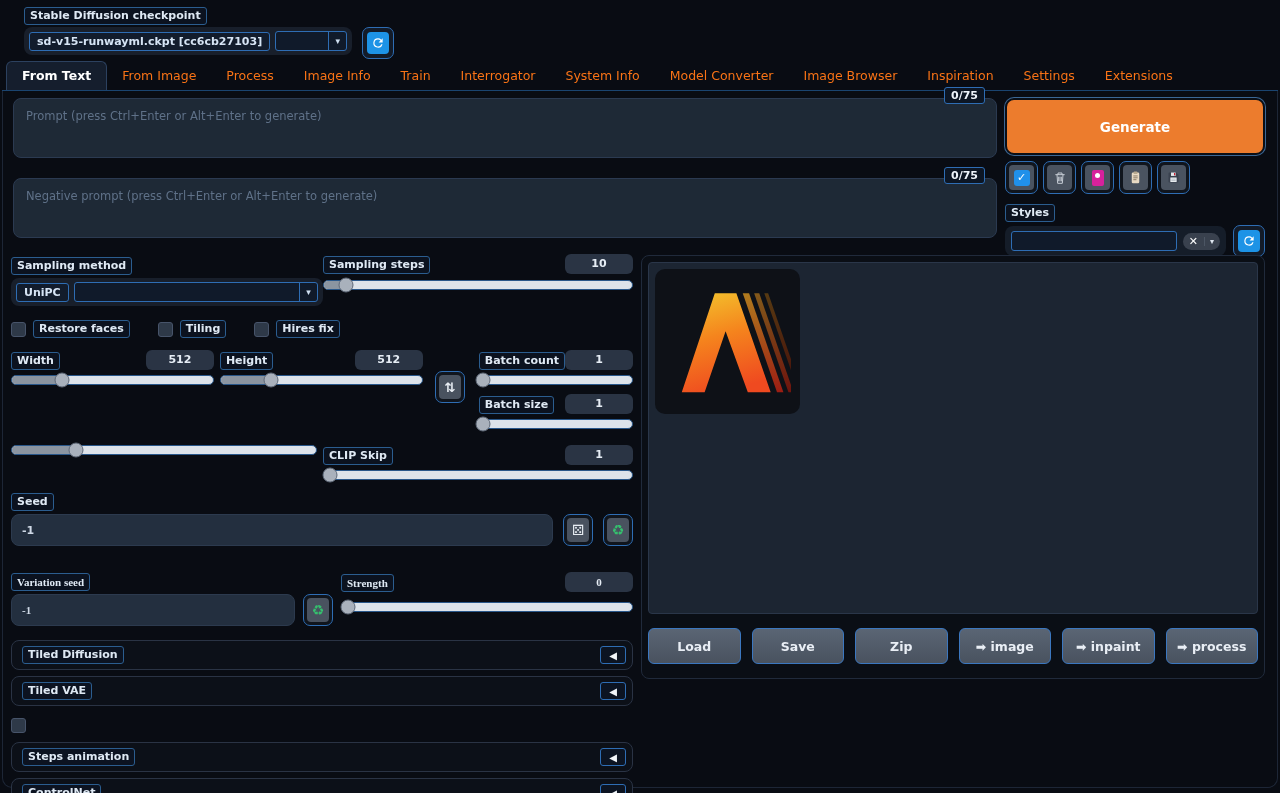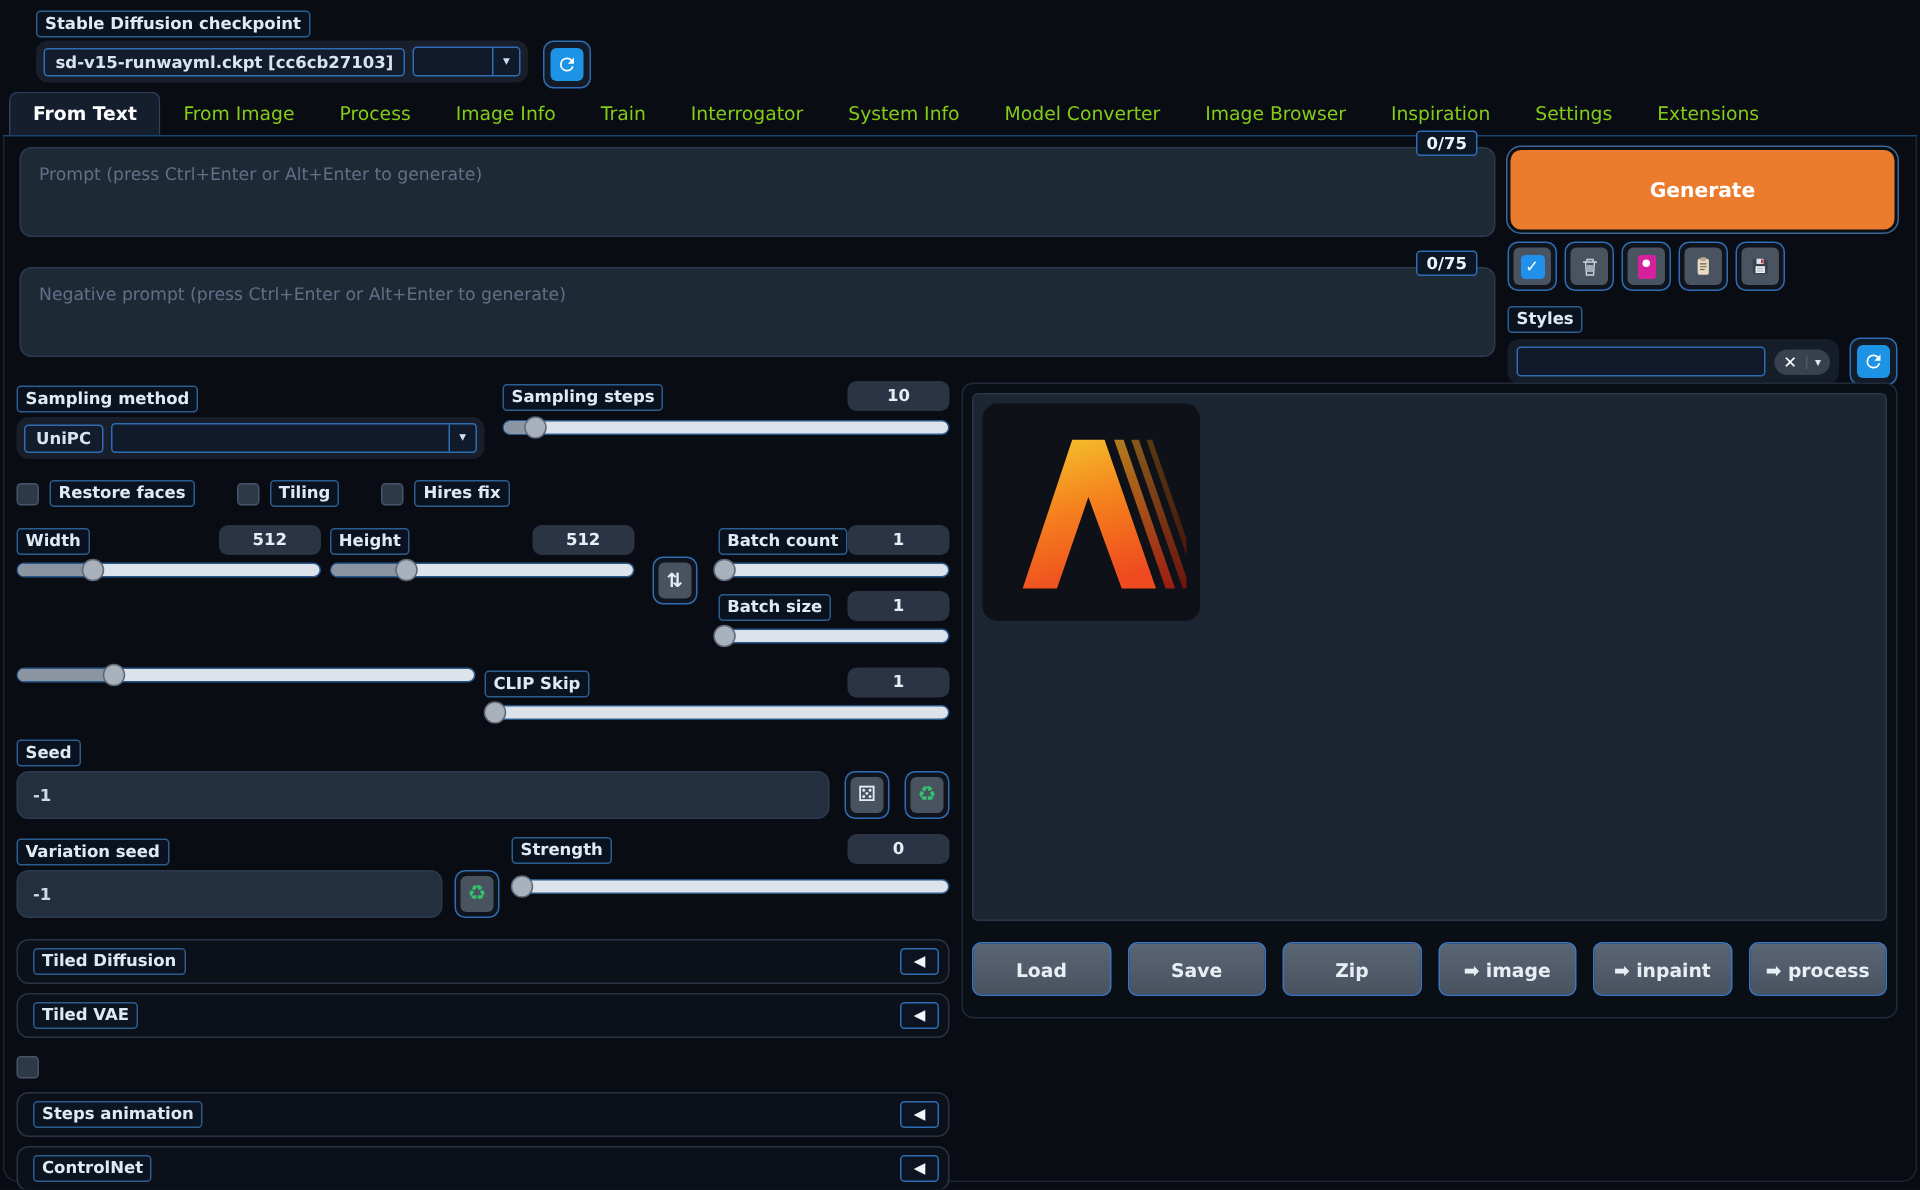--- a/index.html
+++ b/index.html
@@ -41,21 +41,21 @@
   .refresh-core {
     width:22px; height:22px; background:#1d93e6; border-radius:4px;
     display:flex; align-items:center; justify-content:center;
   }
   
   #tabbar {
     position:absolute; left:2px; top:62px; width:1276px; height:29px;
     display:flex; align-items:flex-end; border-bottom:1px solid #1a4470; padding-left:4px;
   }
   .tab {
-    padding:6px 15px 7px; font-size:12.5px; color:#84cc16; cursor:pointer; white-space:nowrap;
+    padding:6px 15px 7px; font-size:12.5px; color:#f97316; cursor:pointer; white-space:nowrap;
   }
   .tab.active {
     color:#ffffff; background:#151e2d; border:1px solid #2c415f; border-bottom:none;
     border-radius:6px 6px 0 0; font-weight:bold;
   }
   
   #content {
     position:absolute; left:2px; top:91px; width:1276px; height:697px;
     border:1px solid #1d2636; border-top:none; border-radius:0 0 10px 10px;
   }
@@ -296,21 +296,21 @@
         <div style="width:312px;">
           <span class="lbl">Sampling method</span>
           <div class="dd-group" style="margin-top:3px;">
             <span class="value-box">UniPC</span>
             <div class="select-box" style="flex:1;">
               <span class="space"></span>
               <span class="caret">▾</span>
             </div>
           </div>
         </div>
-        <div style="flex:1; margin-left:12px;">
+        <div style="flex:1; margin-left:0;">
           <div class="param-head">
             <span class="lbl">Sampling steps</span>
             <span class="num">10</span>
           </div>
           <div class="slider" style="margin-top:6px;">
             <div class="fill" style="width:7%;"></div>
               <div class="knob" style="left:7%;"></div>
           </div>
         </div>
       </div>
@@ -401,21 +401,21 @@
           <input class="text-input" style="flex: 1 1 0%;" value="-1">
           <div class="mini-btn">
             <span class="mini-core" style="color:#e7ecf2;">⚄</span>
           </div>
           <div class="mini-btn">
             <span class="mini-core" style="color:#35c06e;">♻</span>
           </div>
         </div>
       </div>
 
-      <div class="row" style="margin-top:10px;">
+      <div class="row" style="margin-top:26px;font-family:Liberation Serif, serif;">
         <div style="width:322px;">
           <span class="lbl">Variation seed</span>
           <div class="row" style="gap:8px; margin-top:3px; align-items:center;">
             <input class="text-input" style="width: 284px;" value="-1">
             <div class="mini-btn">
               <span class="mini-core" style="color:#35c06e;">♻</span>
             </div>
           </div>
         </div>
         <div style="flex:1; margin-left:8px;">

